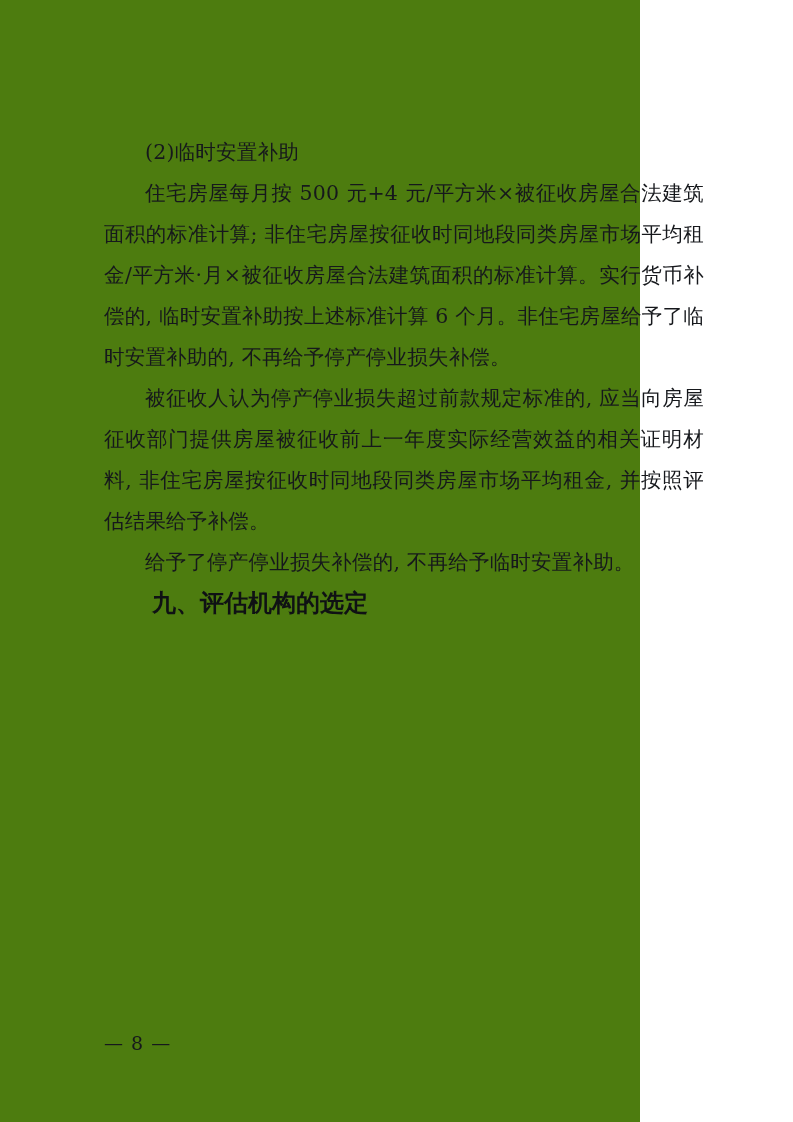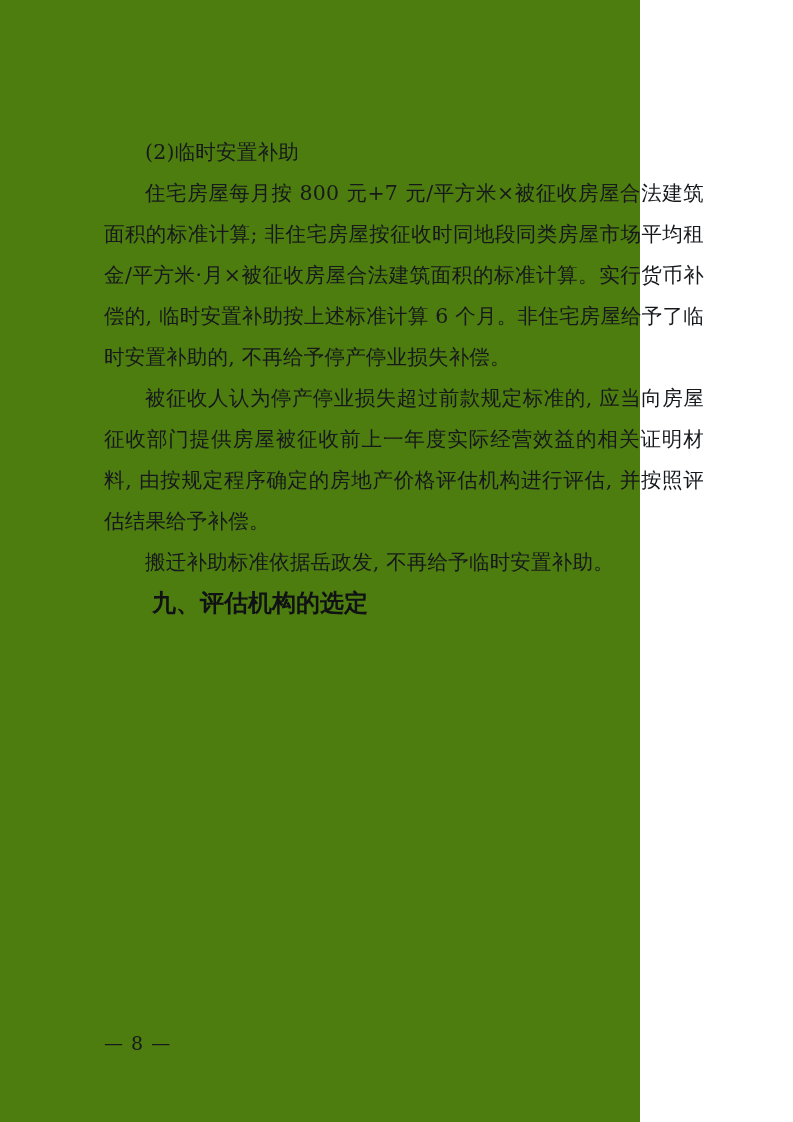--- a/index.html
+++ b/index.html
@@ -62,27 +62,27 @@
   }
 </style>
 </head>
 <body>
 
 <div class="page">
   <div class="content">
 
     <p class="para indent">(2)临时安置补助</p>
 
-    <p class="para indent">住宅房屋每月按 800 元+7 元/平方米×被征收房屋合法建筑面积的标准计算; 非住宅房屋按征收时同地段同类房屋市场平均租金/平方米·月×被征收房屋合法建筑面积的标准计算。实行货币补偿的, 临时安置补助按上述标准计算 6 个月。非住宅房屋给予了临时安置补助的, 不再给予停产停业损失补偿。</p>
+    <p class="para indent">住宅房屋每月按 500 元+4 元/平方米×被征收房屋合法建筑面积的标准计算; 非住宅房屋按征收时同地段同类房屋市场平均租金/平方米·月×被征收房屋合法建筑面积的标准计算。实行货币补偿的, 临时安置补助按上述标准计算 6 个月。非住宅房屋给予了临时安置补助的, 不再给予停产停业损失补偿。</p>
 
 
 
-    <p class="para indent">被征收人认为停产停业损失超过前款规定标准的, 应当向房屋征收部门提供房屋被征收前上一年度实际经营效益的相关证明材料, 由按规定程序确定的房地产价格评估机构进行评估, 并按照评估结果给予补偿。</p>
+    <p class="para indent">被征收人认为停产停业损失超过前款规定标准的, 应当向房屋征收部门提供房屋被征收前上一年度实际经营效益的相关证明材料, 非住宅房屋按征收时同地段同类房屋市场平均租金, 并按照评估结果给予补偿。</p>
 
-    <p class="para indent">搬迁补助标准依据岳政发, 不再给予临时安置补助。</p>
+    <p class="para indent">给予了停产停业损失补偿的, 不再给予临时安置补助。</p>
 
 
     <p class="heading">九、评估机构的选定</p>
 
 
   </div>
 
   <div class="footer">— 8 —</div>
 </div>
 

